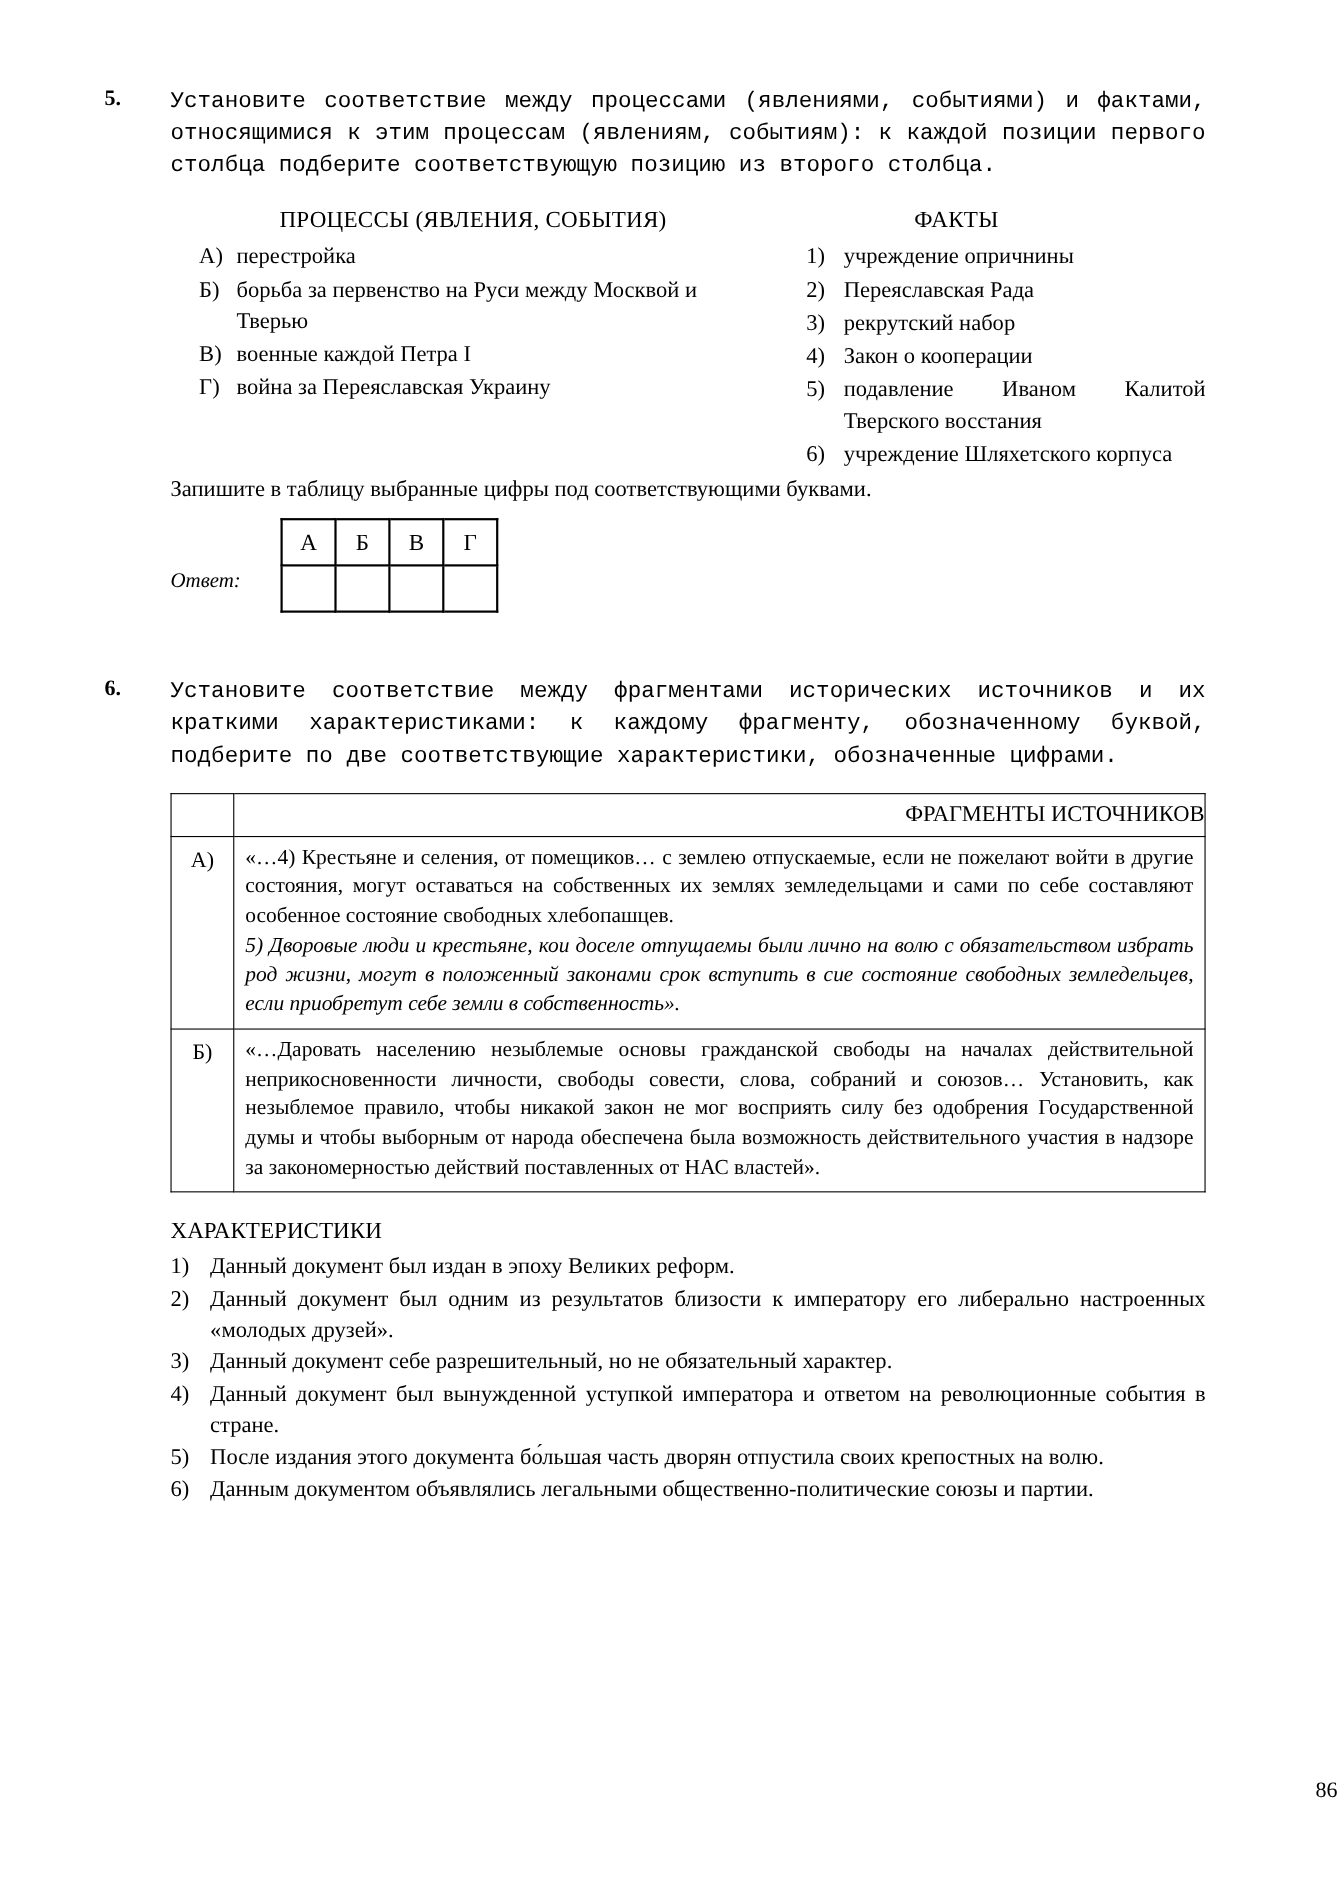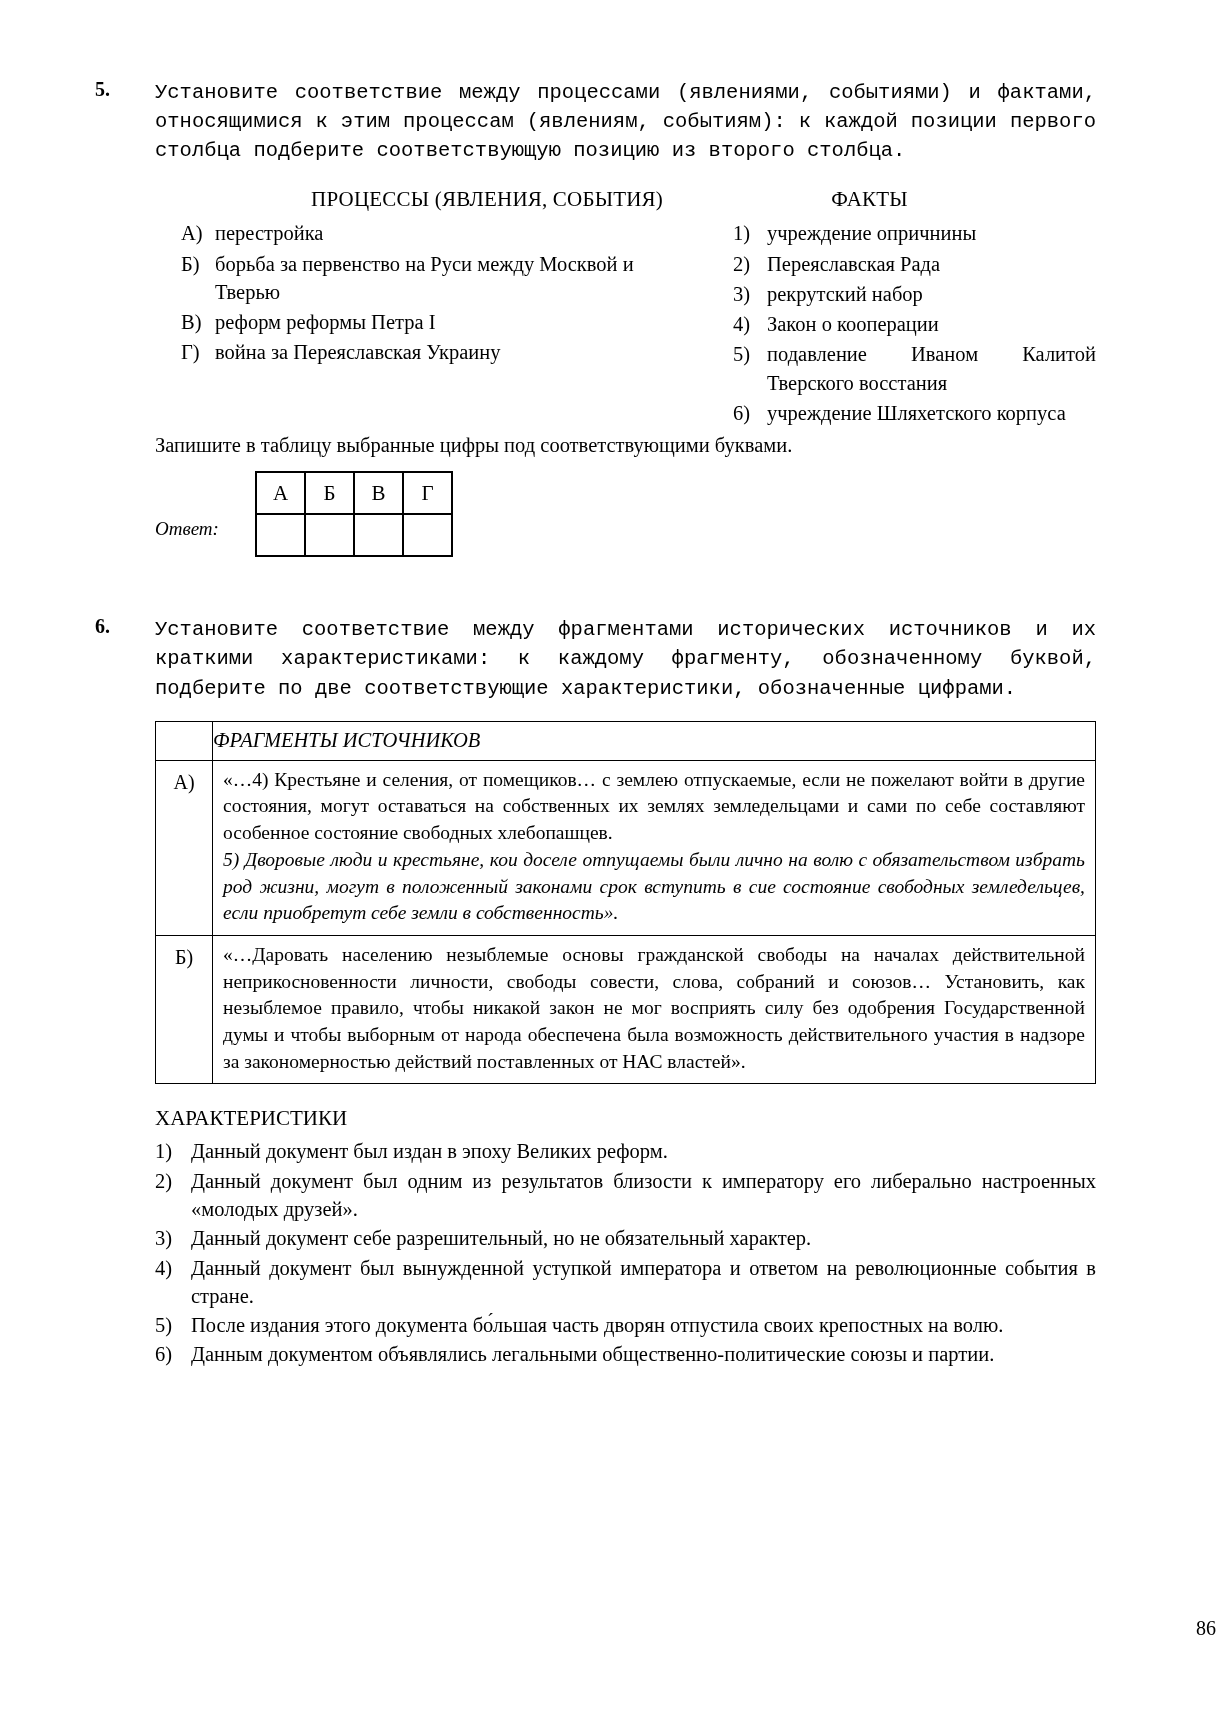--- a/index.html
+++ b/index.html
@@ -56,21 +56,21 @@
     padding-left: 70px;
     box-sizing: border-box;
   }
   .col-head {
     font-size: 21px;
     text-align: center;
     margin-bottom: 7px;
     letter-spacing: 0.2px;
   }
   .col-head.left-head {
-    text-align: right;
+    text-align: center;
     padding-left: 16px;
   }
   .col-head.right-head {
     text-align: center;
     padding-right: 90px;
   }
   .item {
     display: flex;
     font-size: 20.5px;
     line-height: 1.38;
@@ -135,24 +135,23 @@
     line-height: 1.37;
     vertical-align: top;
   }
   table.src-table td.letter {
     width: 56px;
     text-align: center;
     font-size: 20px;
     padding-top: 8px;
   }
   table.src-table td.head {
-    text-align: left;
+    text-align: right;
     font-size: 20.5px;
     padding: 4px 0 6px 0;
-    font-style: italic;
   }
   table.src-table td.head.blank {
     border-right: 1.5px solid #000;
   }
   .frag-p {
     text-align: justify;
     text-align-last: left;
     margin: 0;
   }
   .frag-p + .frag-p {
@@ -200,21 +199,21 @@
           <div class="item">
             <span class="marker">А)</span>
             <span class="txt">перестройка</span>
           </div>
           <div class="item">
             <span class="marker">Б)</span>
             <span class="txt">борьба за первенство на Руси между Москвой и Тверью</span>
           </div>
           <div class="item">
             <span class="marker">В)</span>
-            <span class="txt">реформ реформы Петра I</span>
+            <span class="txt">военные каждой Петра I</span>
           </div>
           <div class="item">
             <span class="marker">Г)</span>
             <span class="txt">война за Переяславская Украину</span>
           </div>
         </div>
 
         <div class="col-right facts">
           <div class="col-head right-head">ФАКТЫ</div>
 

